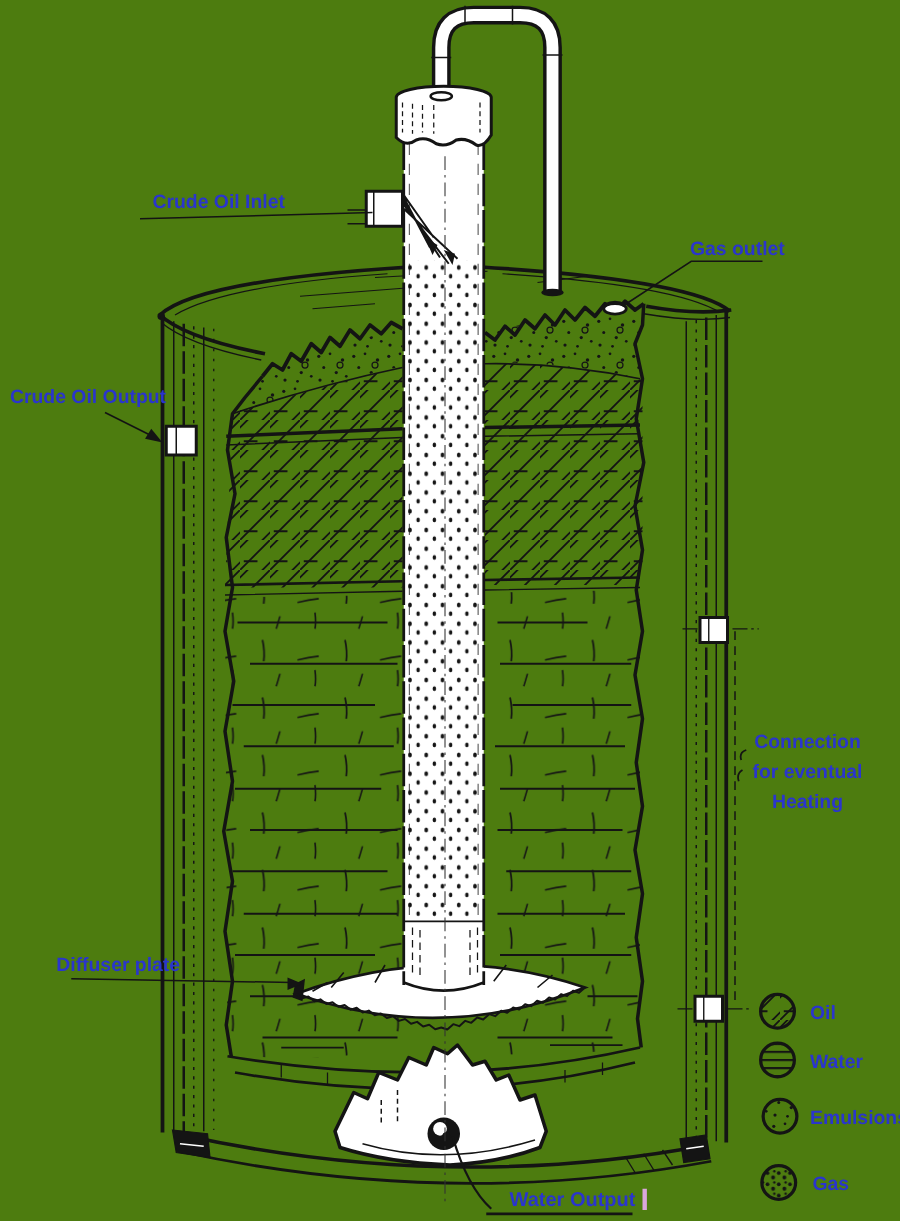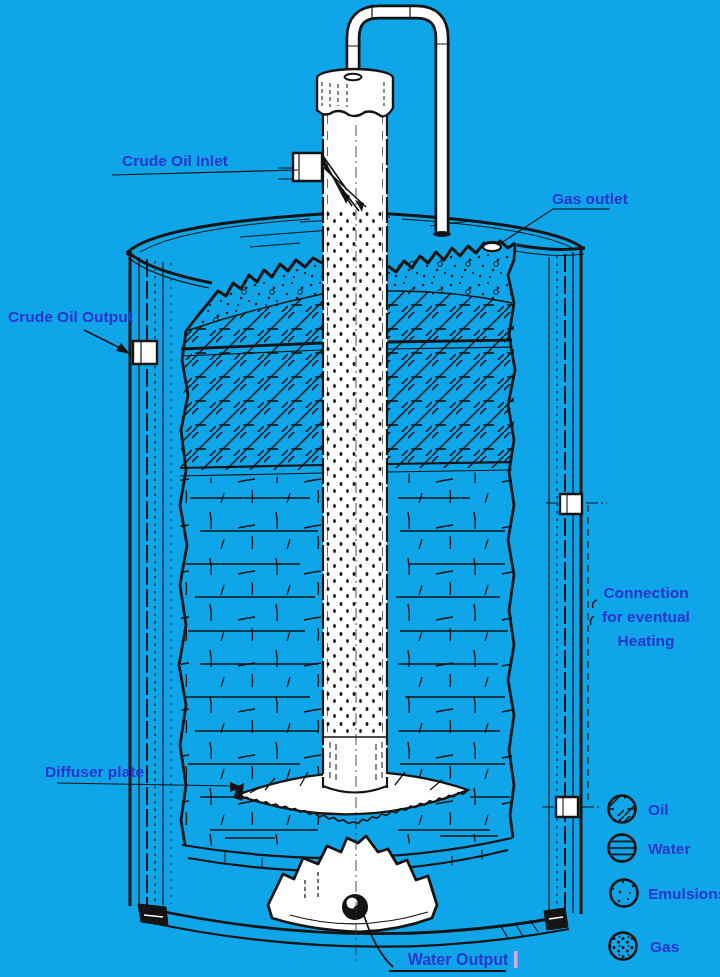--- a/index.html
+++ b/index.html
@@ -1,16 +1,16 @@
 <!DOCTYPE html>
 <html><head>
 <meta charset="utf-8">
 <style>
   html,body{margin:0;padding:0;background:#ffffff;}
-  #stage{position:relative;width:720px;height:977px;background:#0ea5e9;overflow:hidden;
+  #stage{position:relative;width:720px;height:977px;background:#4d7c0f;overflow:hidden;
          font-family:"Liberation Sans",sans-serif;}
   svg text{font-family:"Liberation Sans",sans-serif;font-weight:bold;}
   .lbl{font-size:15.5px;}
   .lbl-big{font-size:16px;}
 </style>
 </head>
 <body>
 
 <div id="stage">
 <svg width="720" height="977" viewBox="0 0 720 977">

